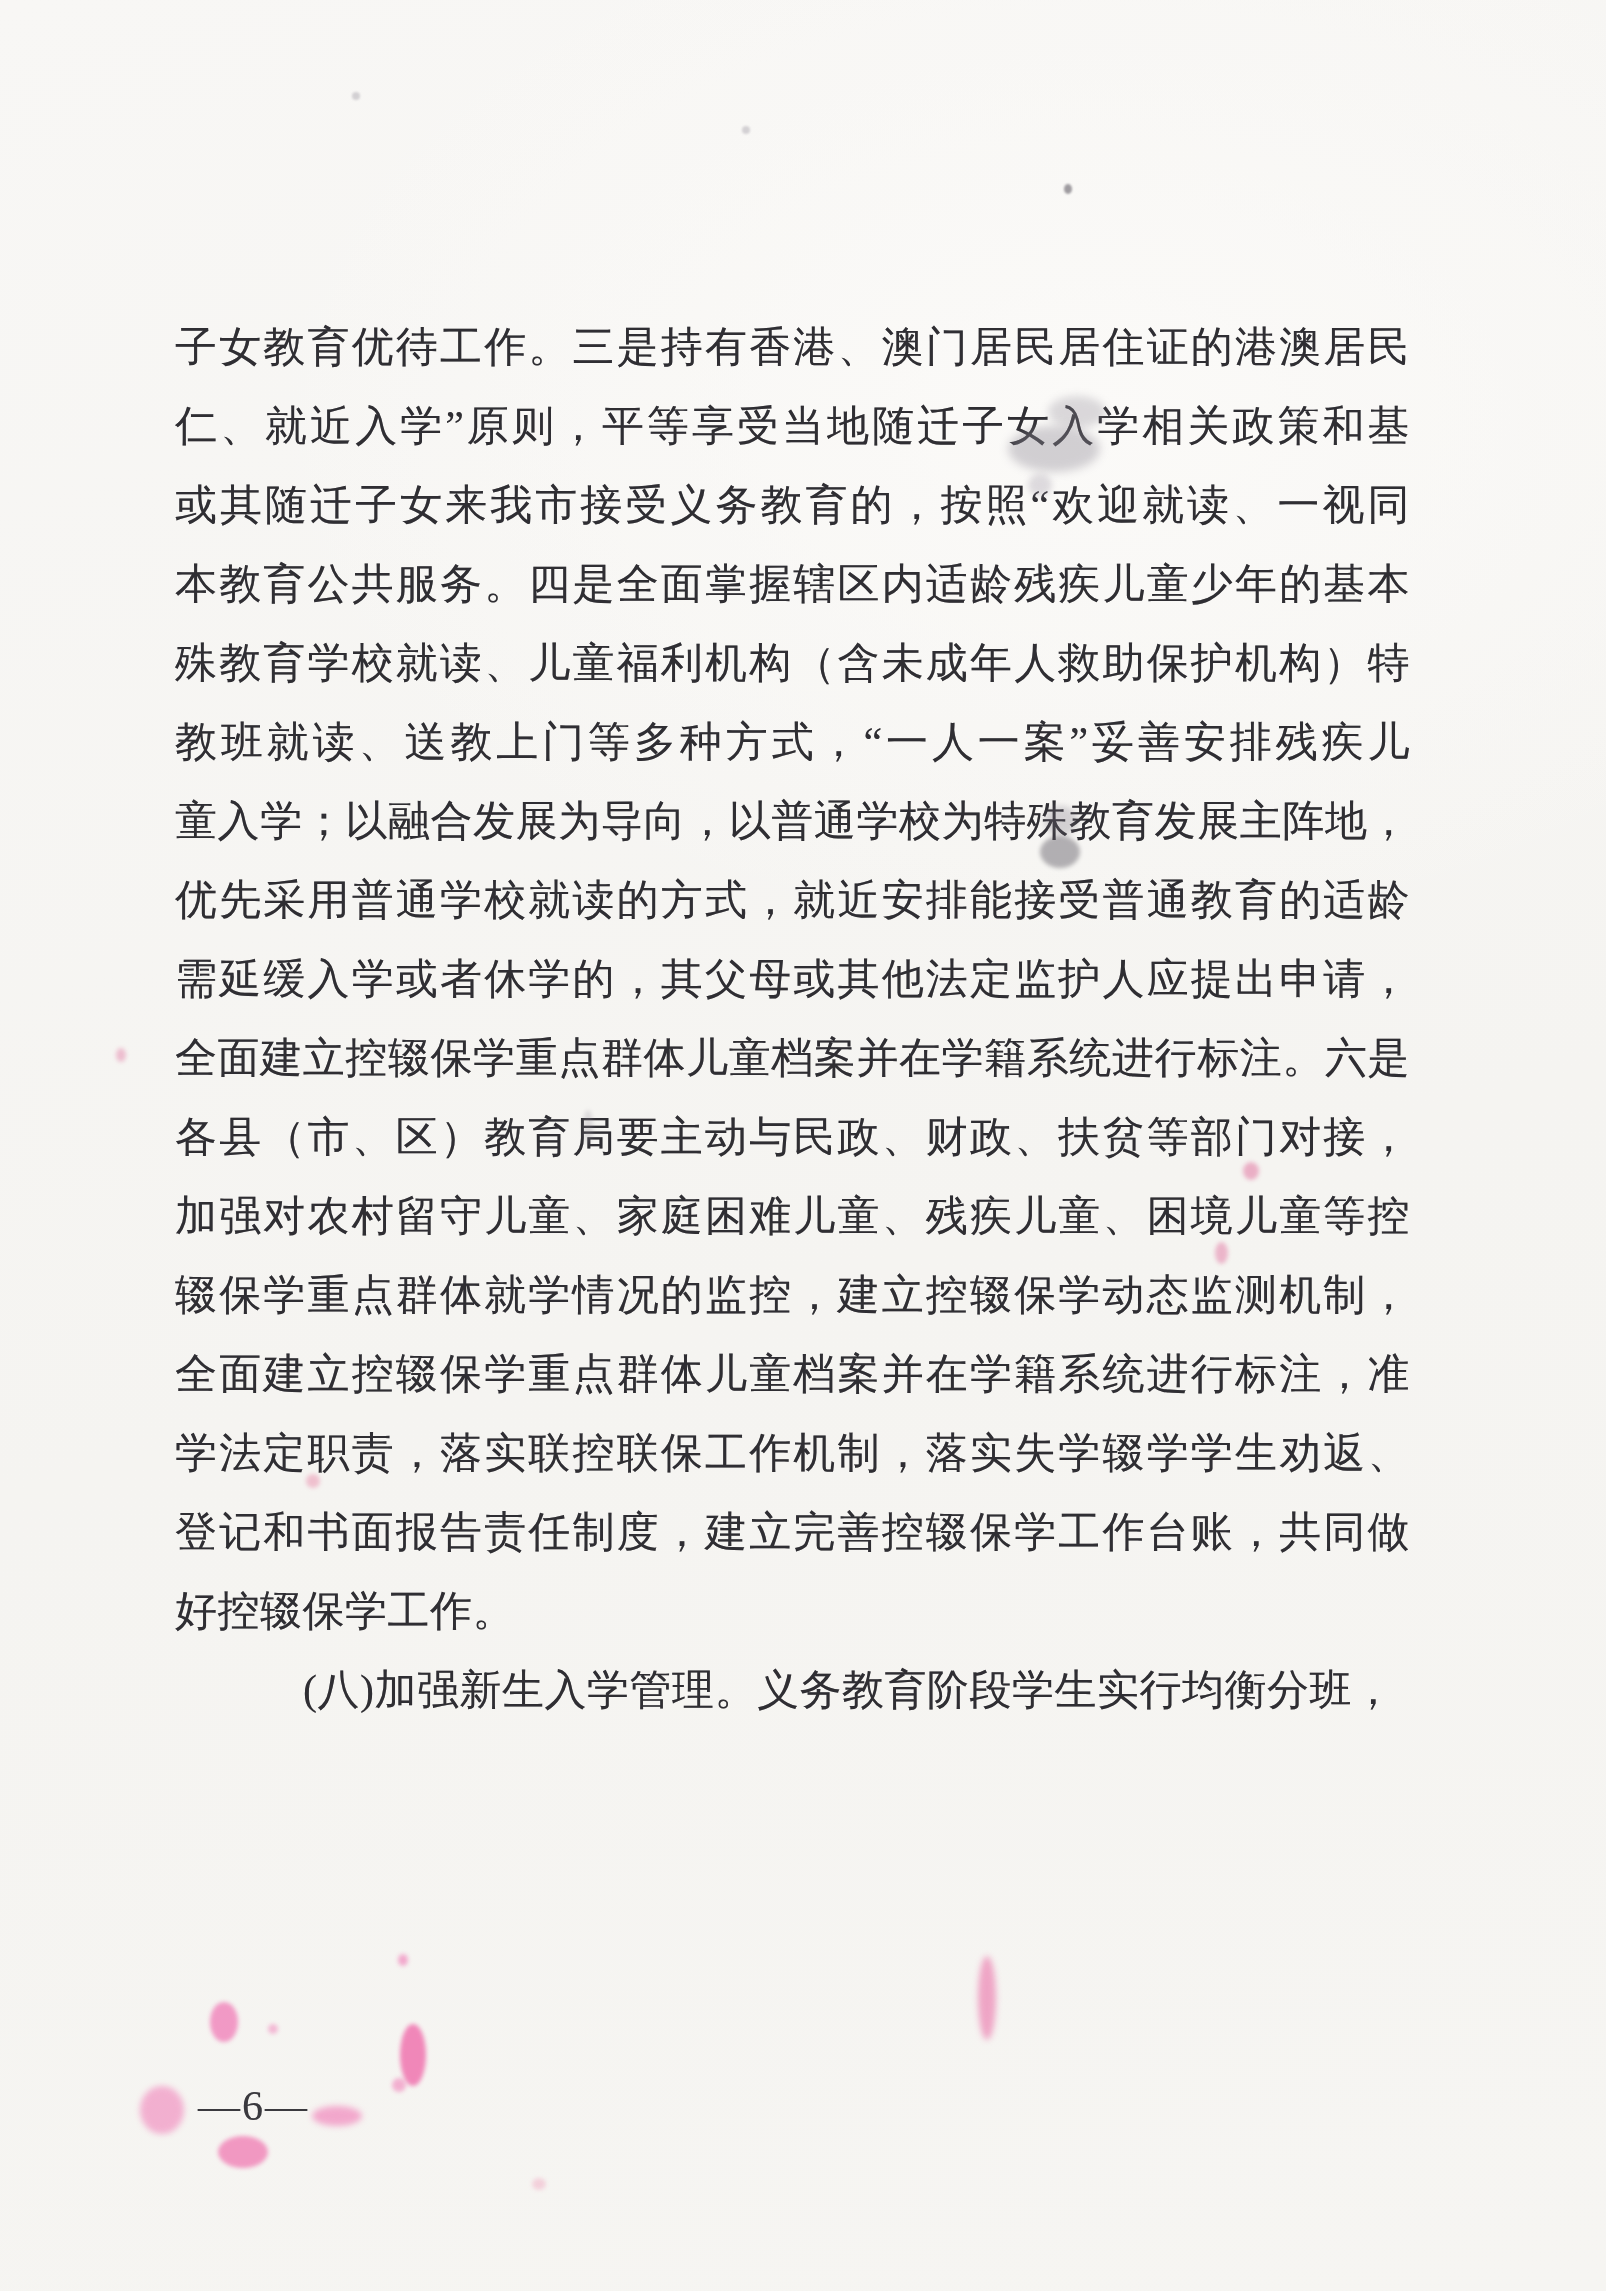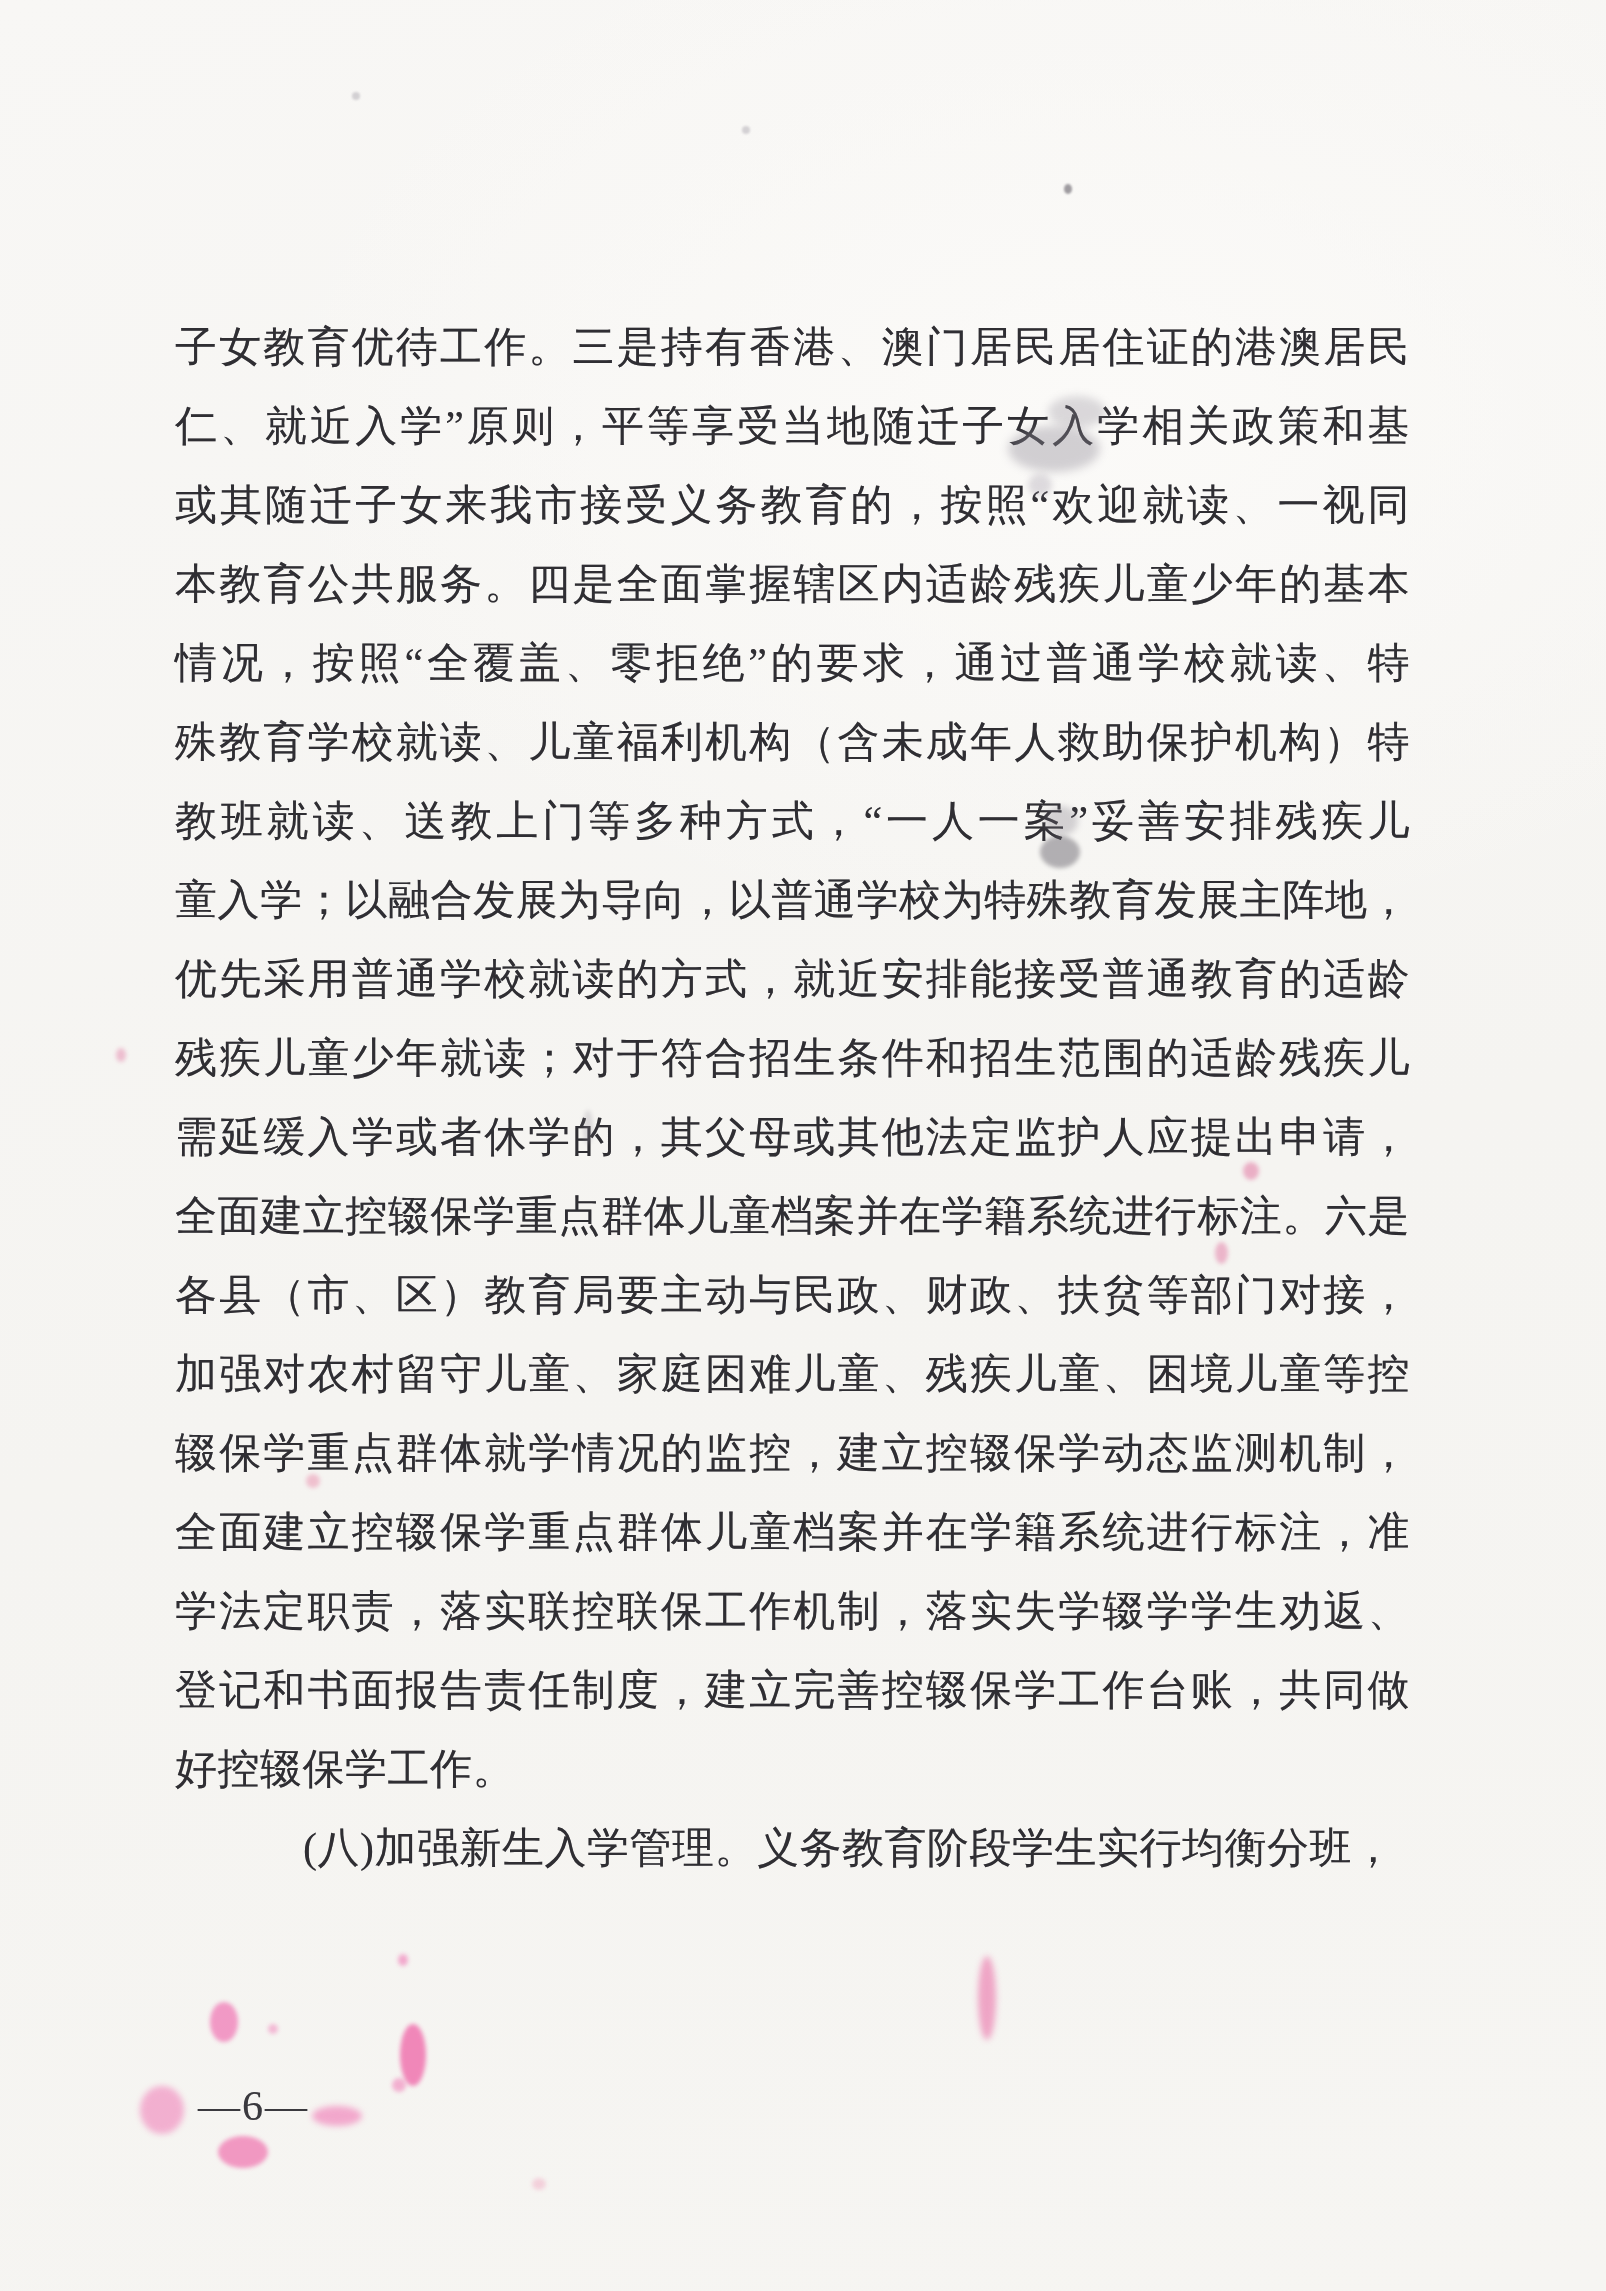--- a/index.html
+++ b/index.html
@@ -63,26 +63,24 @@
 </style>
 </head>
 <body>
 
 <div class="page">
   <div class="text-block">
       <div class="line j">子女教育优待工作。三是持有香港、澳门居民居住证的港澳居民</div>
       <div class="line j">仁、就近入学”原则，平等享受当地随迁子女入学相关政策和基</div>
       <div class="line j">或其随迁子女来我市接受义务教育的，按照“欢迎就读、一视同</div>
       <div class="line j">本教育公共服务。四是全面掌握辖区内适龄残疾儿童少年的基本</div>
-      <div class="line j">情况，按照“全覆盖、零拒绝”的要求，通过普通学校就读、特</div>
       <div class="line j">殊教育学校就读、儿童福利机构（含未成年人救助保护机构）特</div>
       <div class="line j">教班就读、送教上门等多种方式，“一人一案”妥善安排残疾儿</div>
       <div class="line j">童入学；以融合发展为导向，以普通学校为特殊教育发展主阵地，</div>
       <div class="line j">优先采用普通学校就读的方式，就近安排能接受普通教育的适龄</div>
-      <div class="line j">残疾儿童少年就读；对于符合招生条件和招生范围的适龄残疾儿</div>
       <div class="line j">需延缓入学或者休学的，其父母或其他法定监护人应提出申请，</div>
       <div class="line j">全面建立控辍保学重点群体儿童档案并在学籍系统进行标注。六是</div>
       <div class="line j">各县（市、区）教育局要主动与民政、财政、扶贫等部门对接，</div>
       <div class="line j">加强对农村留守儿童、家庭困难儿童、残疾儿童、困境儿童等控</div>
       <div class="line j">辍保学重点群体就学情况的监控，建立控辍保学动态监测机制，</div>
       <div class="line j">全面建立控辍保学重点群体儿童档案并在学籍系统进行标注，准</div>
       <div class="line j">学法定职责，落实联控联保工作机制，落实失学辍学学生劝返、</div>
       <div class="line j">登记和书面报告责任制度，建立完善控辍保学工作台账，共同做</div>
       <div class="line">好控辍保学工作。</div>
       <div class="line ind">(八)加强新生入学管理。义务教育阶段学生实行均衡分班，</div>

